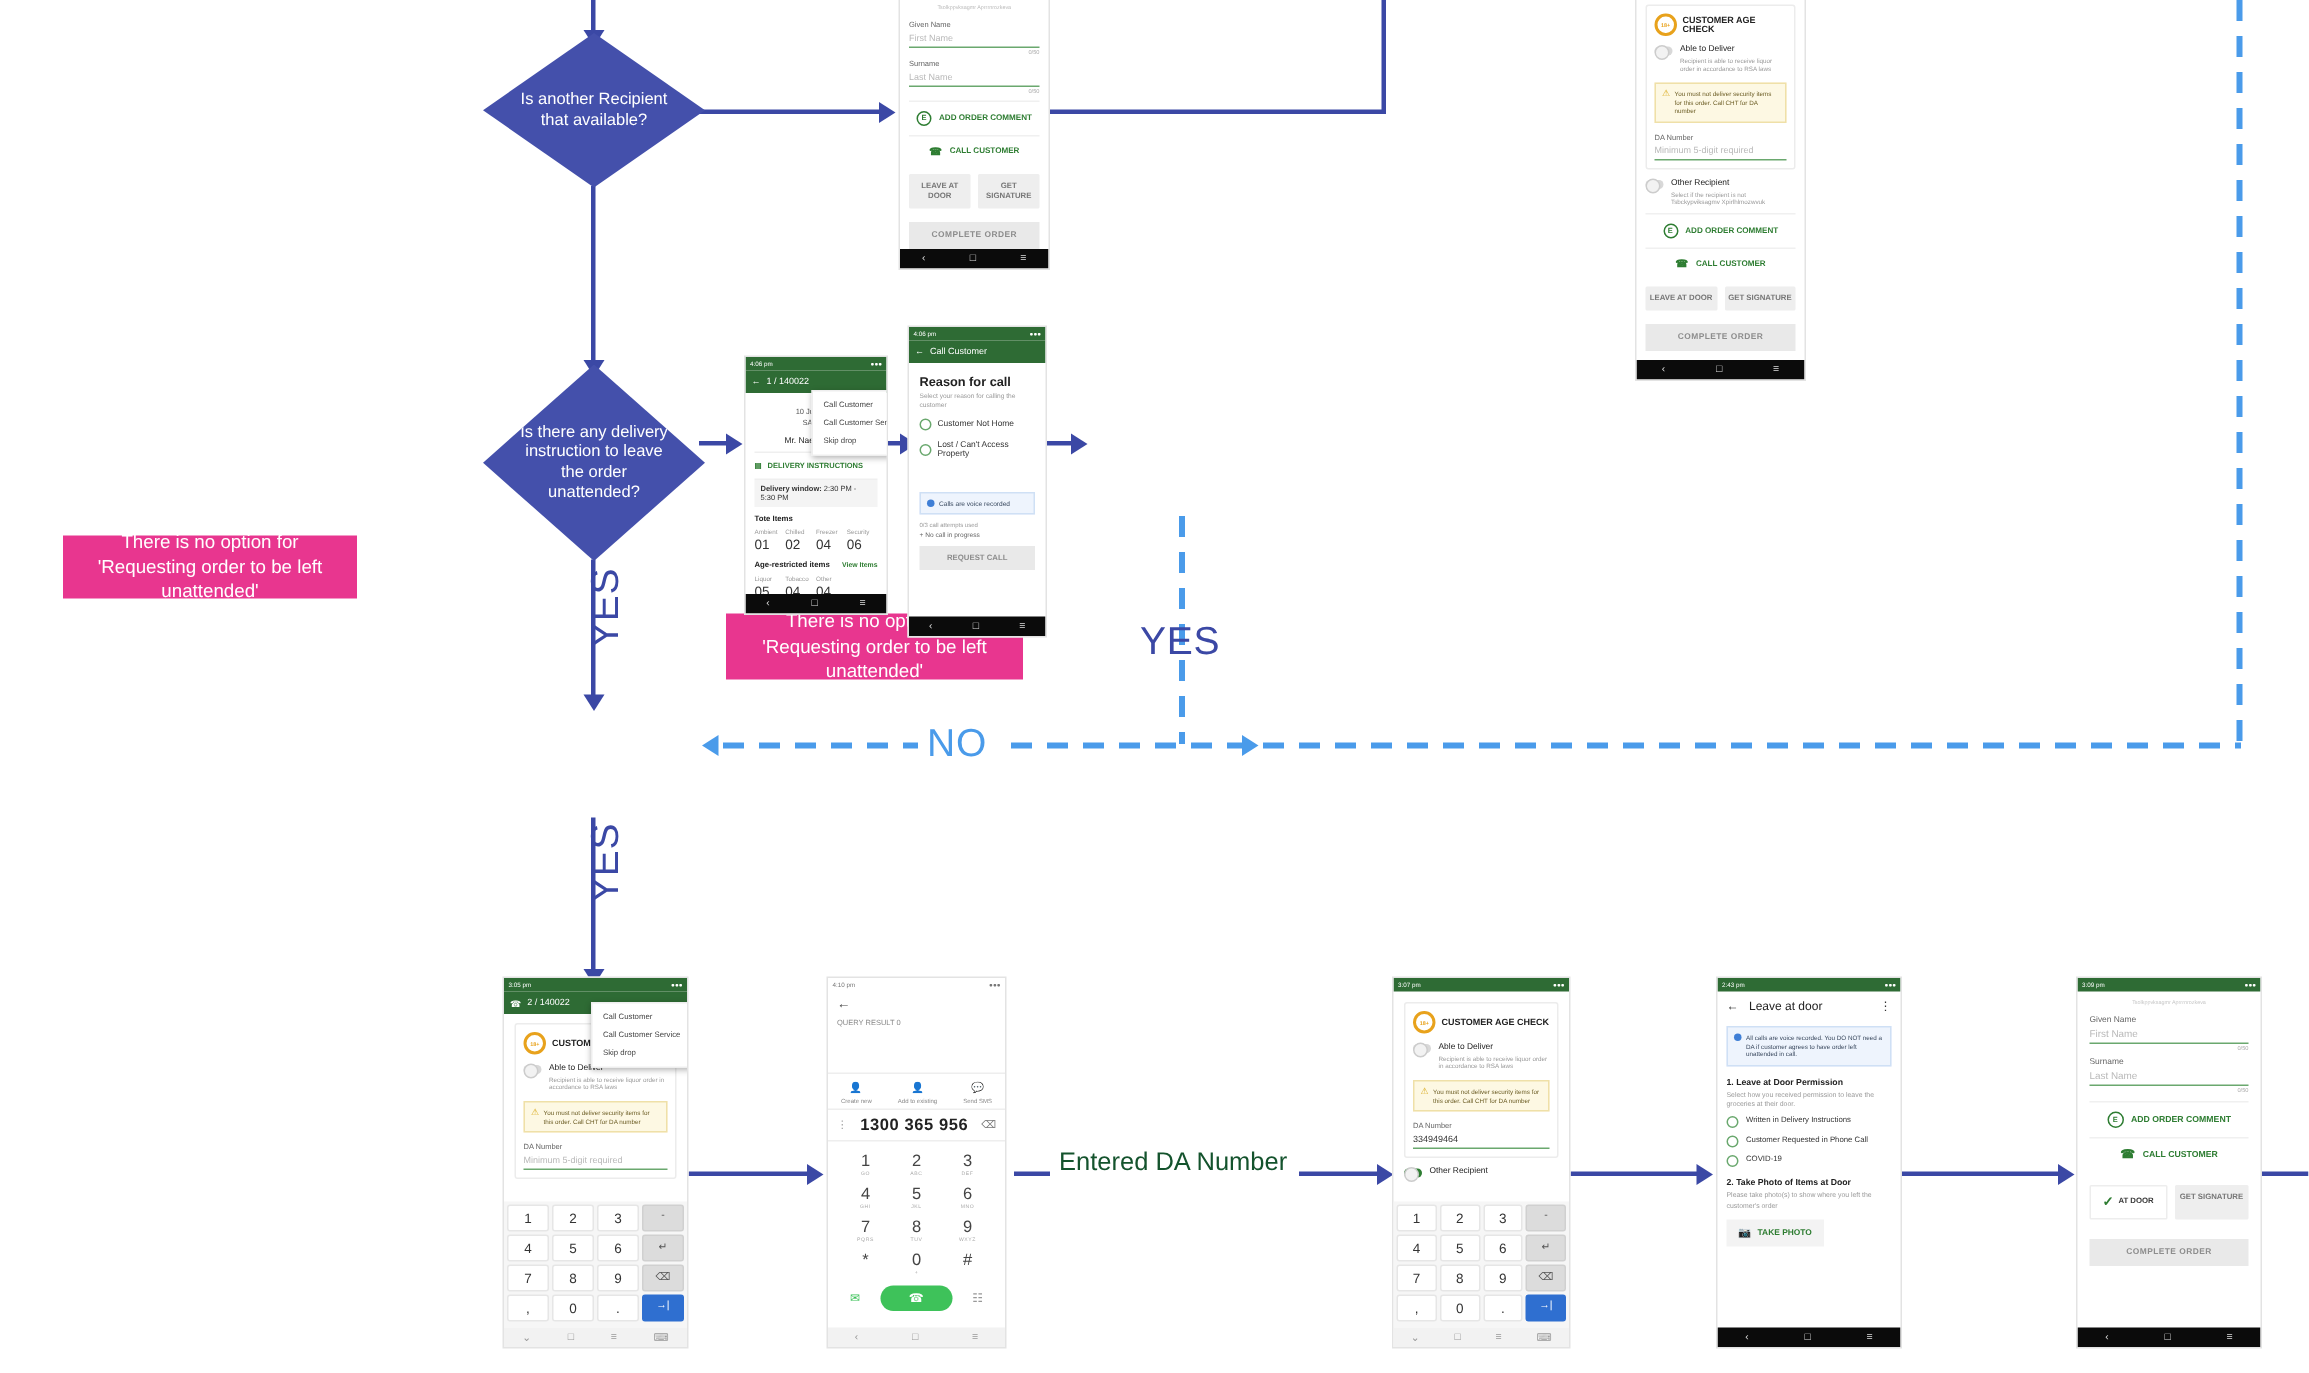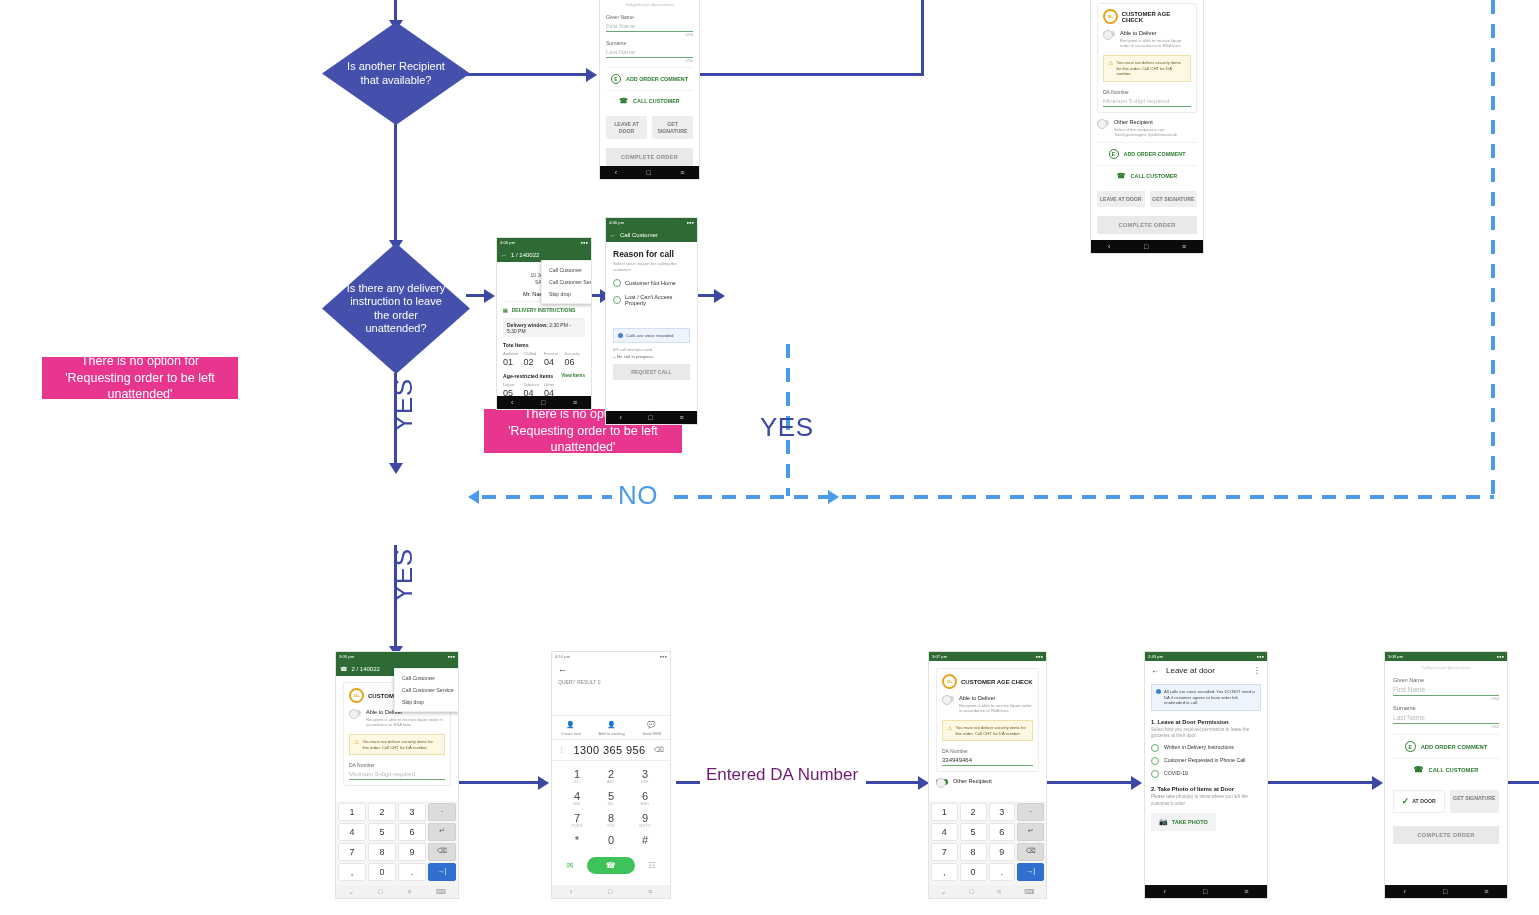--- a/index.html
+++ b/index.html
@@ -24,21 +24,21 @@
 
   .arrow{position:absolute;width:0;height:0;}
   .arr-r{border-top:7px solid transparent;border-bottom:7px solid transparent;border-left:11px solid #3b48a5;}
   .arr-d{border-left:7px solid transparent;border-right:7px solid transparent;border-top:11px solid #3b48a5;}
   .arr-r-lt{border-top:7px solid transparent;border-bottom:7px solid transparent;border-left:11px solid #4a9bea;}
   .arr-l-lt{border-top:7px solid transparent;border-bottom:7px solid transparent;border-right:11px solid #4a9bea;}
 
   .lbl{position:absolute;color:#3b48a5;font-size:26px;letter-spacing:.5px;}
   .lbl-rot{transform:rotate(-90deg);transform-origin:left top;white-space:nowrap;}
   .lbl-blue{color:#4a9bea;}
-  .lbl-edge{position:absolute;color:#701a75;font-size:17px;white-space:nowrap;background:#fff;padding:0 6px;}
+  .lbl-edge{position:absolute;color:#14532d;font-size:17px;white-space:nowrap;background:#fff;padding:0 6px;}
 
   
   .phone{position:absolute;background:#fff;box-sizing:border-box;overflow:hidden;
          border:1px solid #e3e3e3;}
   .sbar{height:9px;background:#2e6b34;display:flex;align-items:center;
         justify-content:space-between;padding:0 3px;color:#fff;font-size:4.2px;}
   .sbar.light{background:#fff;color:#777;}
   .appbar{background:#2e6b34;color:#fff;height:15px;display:flex;align-items:center;
           gap:4px;padding:0 4px;font-size:6px;}
   .navbar{position:absolute;left:0;right:0;bottom:0;height:13px;background:#0b0b0b;
@@ -108,21 +108,21 @@
   .key.blue{background:#2f6fd0;color:#fff;font-size:7px;border-color:#2f6fd0;}
 
   
   .dlrtop{font-size:5px;color:#888;padding:5px 6px 0;}
   .dlrback{font-size:9px;color:#444;padding:3px 6px 0;}
   .dlract{display:flex;justify-content:space-around;border-top:1px solid #eee;padding:5px 0 3px;}
   .dlract div{text-align:center;font-size:4px;color:#888;}
   .dlract .ic{font-size:7px;color:#555;display:block;margin-bottom:2px;}
   .dlrnum{display:flex;align-items:center;justify-content:space-between;
           border-top:1px solid #eee;border-bottom:1px solid #eee;padding:4px 6px;}
-  .dlrnum .n{font-size:11px;color:#222;font-weight:normal;letter-spacing:.4px;}
+  .dlrnum .n{font-size:11px;color:#222;font-weight:bold;letter-spacing:.4px;}
   .dialpad{padding:4px 8px 0;}
   .drow{display:flex;}
   .dkey{flex:1;text-align:center;padding:3px 0;}
   .dkey .d{font-size:11px;color:#444;}
   .dkey .s{font-size:3.4px;color:#aaa;letter-spacing:.4px;}
   .callrow{display:flex;align-items:center;justify-content:space-around;padding:4px 0 0;}
   .callbtn{background:#3ec25a;border-radius:10px;width:48px;height:17px;display:flex;
            align-items:center;justify-content:center;color:#fff;font-size:8px;}
 
   

